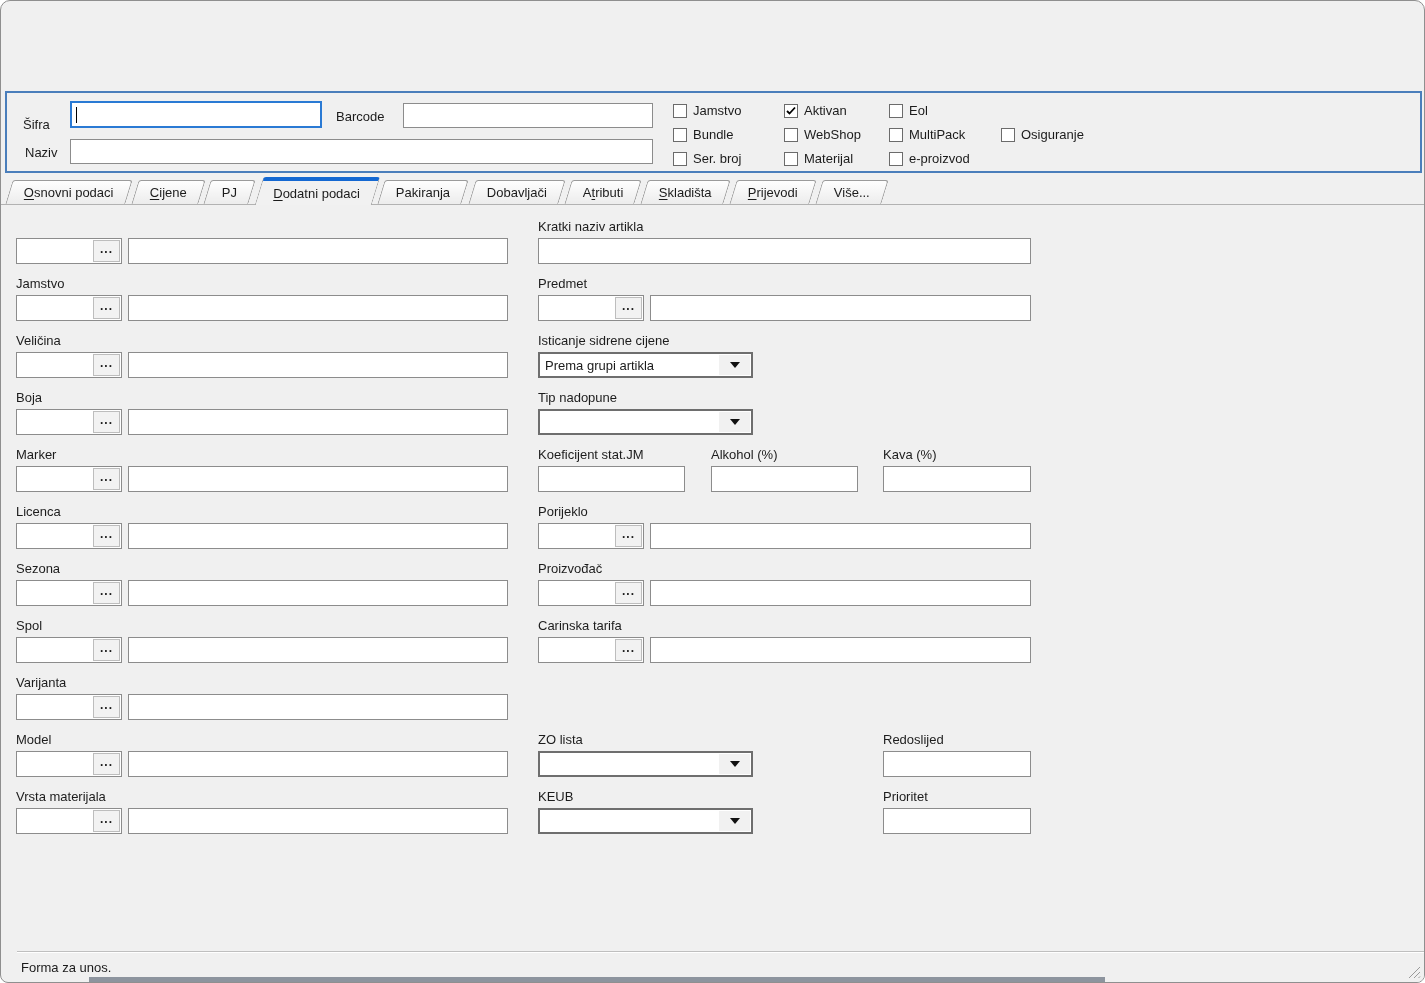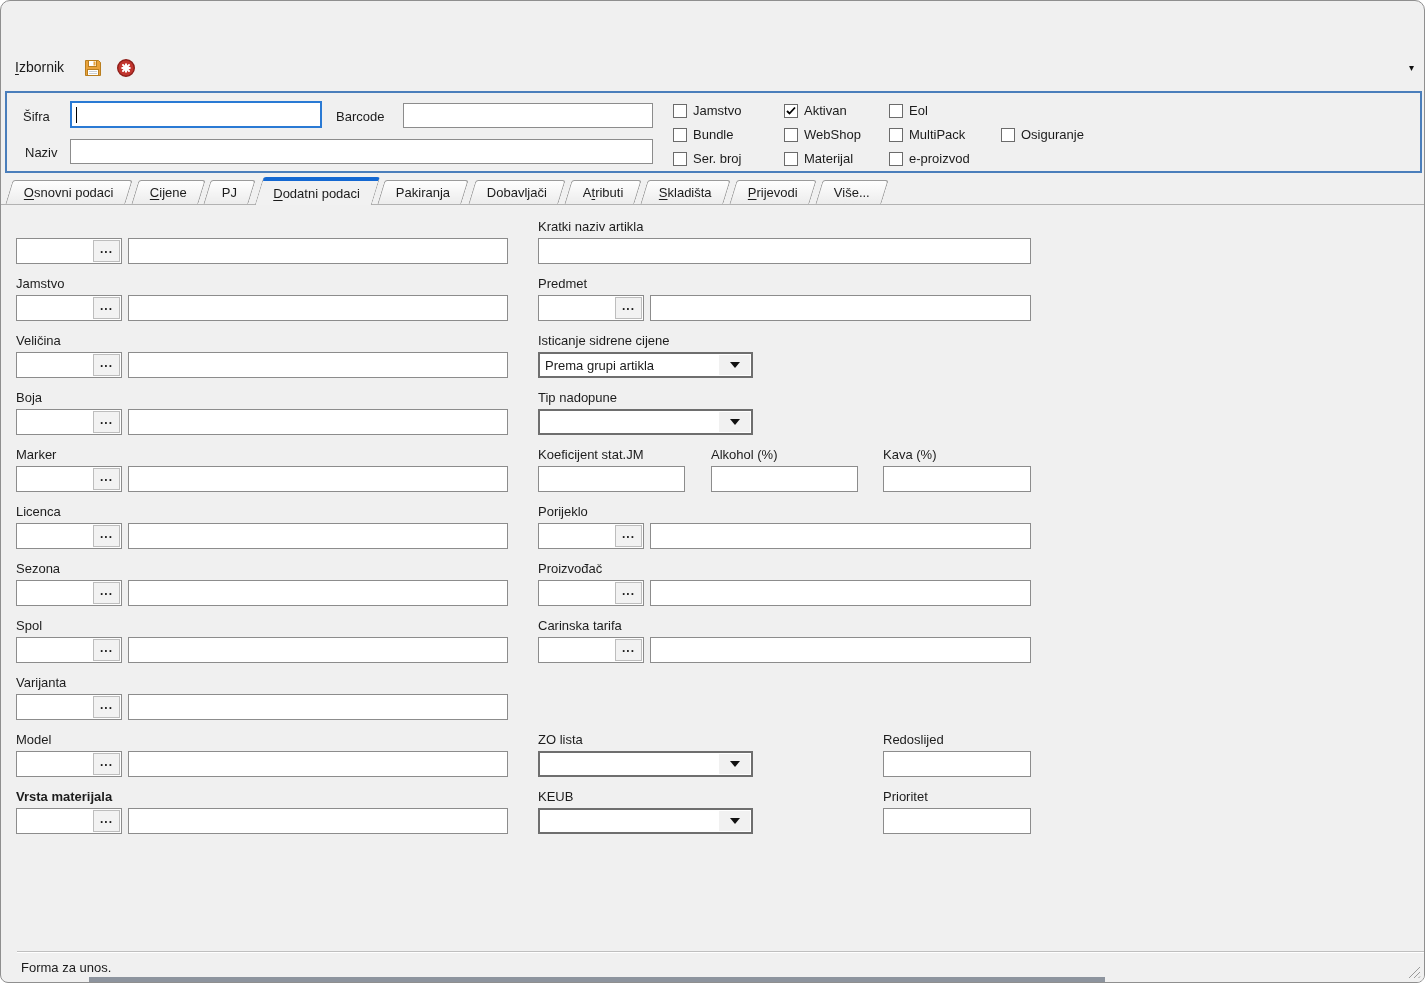--- a/index.html
+++ b/index.html
@@ -72,43 +72,23 @@
   .grip{position:absolute;right:3px;bottom:3px;}
   .bottom-strip{position:absolute;left:88px;bottom:0;width:1016px;height:5px;background:#8D949E;z-index:6;}
   u{text-underline-offset:2px;}
 </style>
 </head>
 <body>
 
 <div class="window">
 
 
-  <div class="menubar">
-    <div class="menu-item" id="menu-izbornik"><u>I</u>zbornik</div>
-    <div class="tool-btn tb-save">
-      <svg width="20" height="20" viewBox="0 0 20 20">
-        <path d="M2.5 2.5 h13 l2 2 v13 h-15 z" fill="#E9A23B" stroke="#B97E1F"></path>
-        <rect x="5.5" y="2.5" width="8" height="6" fill="#fff" stroke="#B97E1F"></rect>
-        <rect x="10.5" y="3.5" width="2" height="4" fill="#E9A23B"></rect>
-        <rect x="4.5" y="11.5" width="11" height="6" fill="#fff" stroke="#B97E1F"></rect>
-        <line x1="6" y1="13.5" x2="14" y2="13.5" stroke="#C9CED4"></line>
-        <line x1="6" y1="15.5" x2="14" y2="15.5" stroke="#C9CED4"></line>
-      </svg>
-    </div>
-    <div class="tool-btn tb-cancel">
-      <svg width="20" height="20" viewBox="0 0 20 20">
-        <circle cx="10" cy="10" r="8.3" fill="#C2362F" stroke="#8E1F1A" stroke-width="1.4"></circle>
-        <path d="M7 7 L13 13 M13 7 L7 13 M10 6.2 L10 13.8 M6.2 10 L13.8 10" stroke="#fff" stroke-width="2" stroke-linecap="round"></path>
-      </svg>
-    </div>
-    <div class="overflow-btn">▾</div>
-  </div>
 
   <div class="header-panel" id="header-panel">
-    <div class="hlabel" style="left:16px;top:16px">Šifra</div>
+    <div class="hlabel" style="left:16px;top:24px">Šifra</div>
     <input class="tinput focus-input" style="left: 63px; top: 8px; width: 252px;" value="">
     <div class="caret" style="left:69px;top:14px"></div>
     <div class="hlabel" style="left:329px;top:16px">Barcode</div>
     <input class="tinput" style="left: 396px; top: 10px; width: 250px;" value="">
     <div class="hlabel" style="left:18px;top:52px">Naziv</div>
     <input class="tinput" style="left: 63px; top: 46px; width: 583px;" value="">
 
   <div class="cb" style="left: 666px; top: 10px;">
         <div class="cb-box"></div>
         <span>Jamstvo</span>
@@ -244,21 +224,21 @@
           <input class="lookup-in" style="">
           <div class="dots">...</div>
         </div>
         <input class="finput" style="left: 127px; top: 489px; width: 380px;">
         <div class="flabel" style="left: 15px; top: 527px;">Model</div>
         <div class="lookup" style="left: 15px; top: 546px;">
           <input class="lookup-in" style="">
           <div class="dots">...</div>
         </div>
         <input class="finput" style="left: 127px; top: 546px; width: 380px;">
-        <div class="flabel" style="left: 15px; top: 584px; font-weight: bold;">Vrsta materijala</div>
+        <div class="flabel" style="left: 15px; top: 584px;">Vrsta materijala</div>
         <div class="lookup" style="left: 15px; top: 603px;">
           <input class="lookup-in" style="">
           <div class="dots">...</div>
         </div>
         <input class="finput" style="left: 127px; top: 603px; width: 380px;">
       </div>
 
     <div class="flabel" style="left:537px;top:14px">Kratki naziv artikla</div>
     <input class="finput" style="left: 537px; top: 33px; width: 493px;" value="">
 

